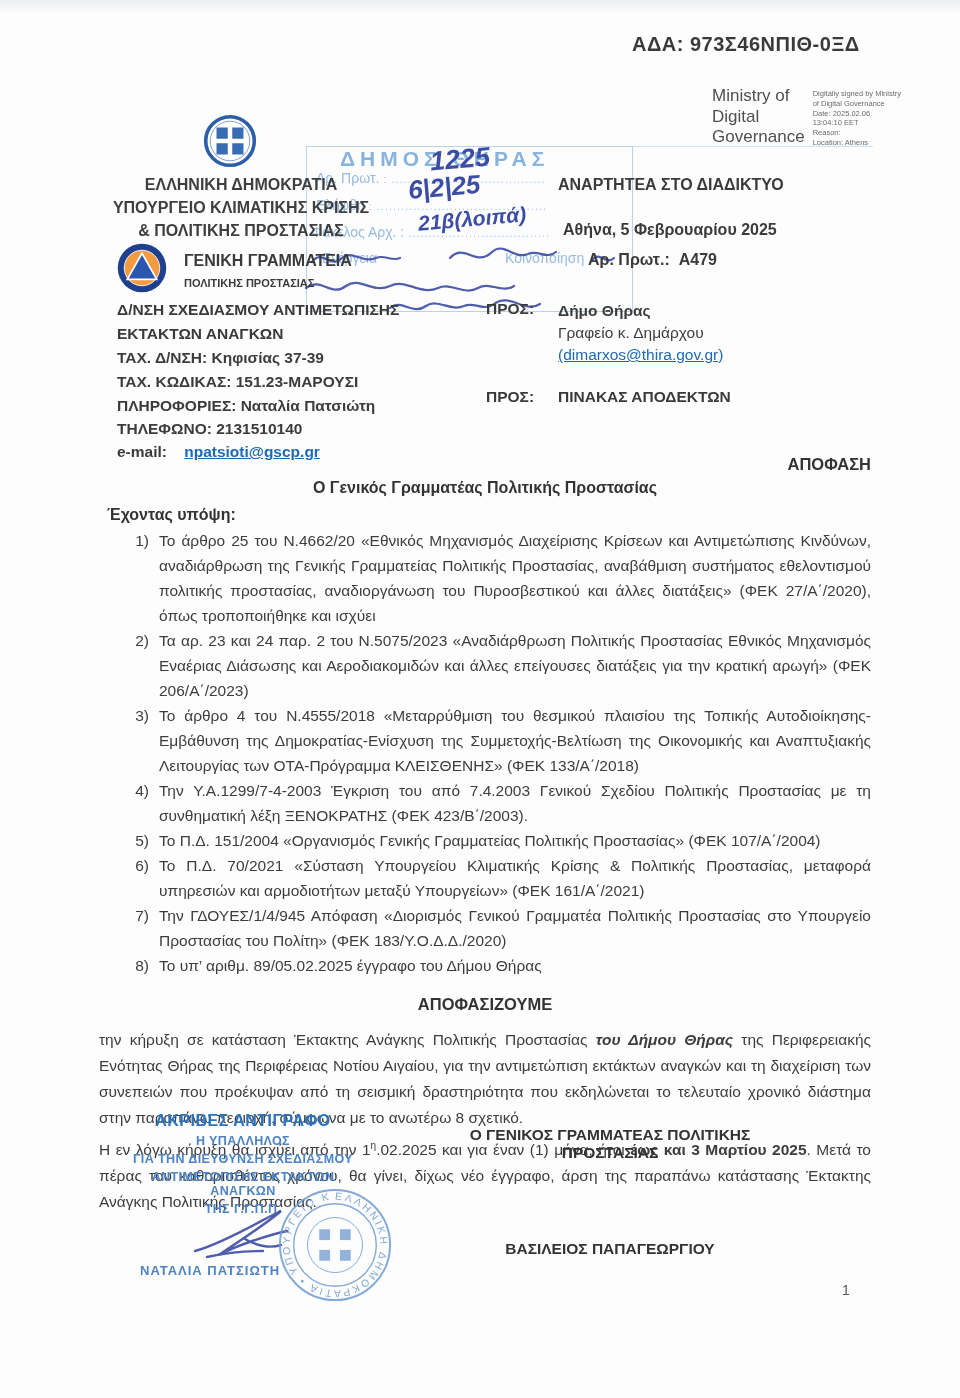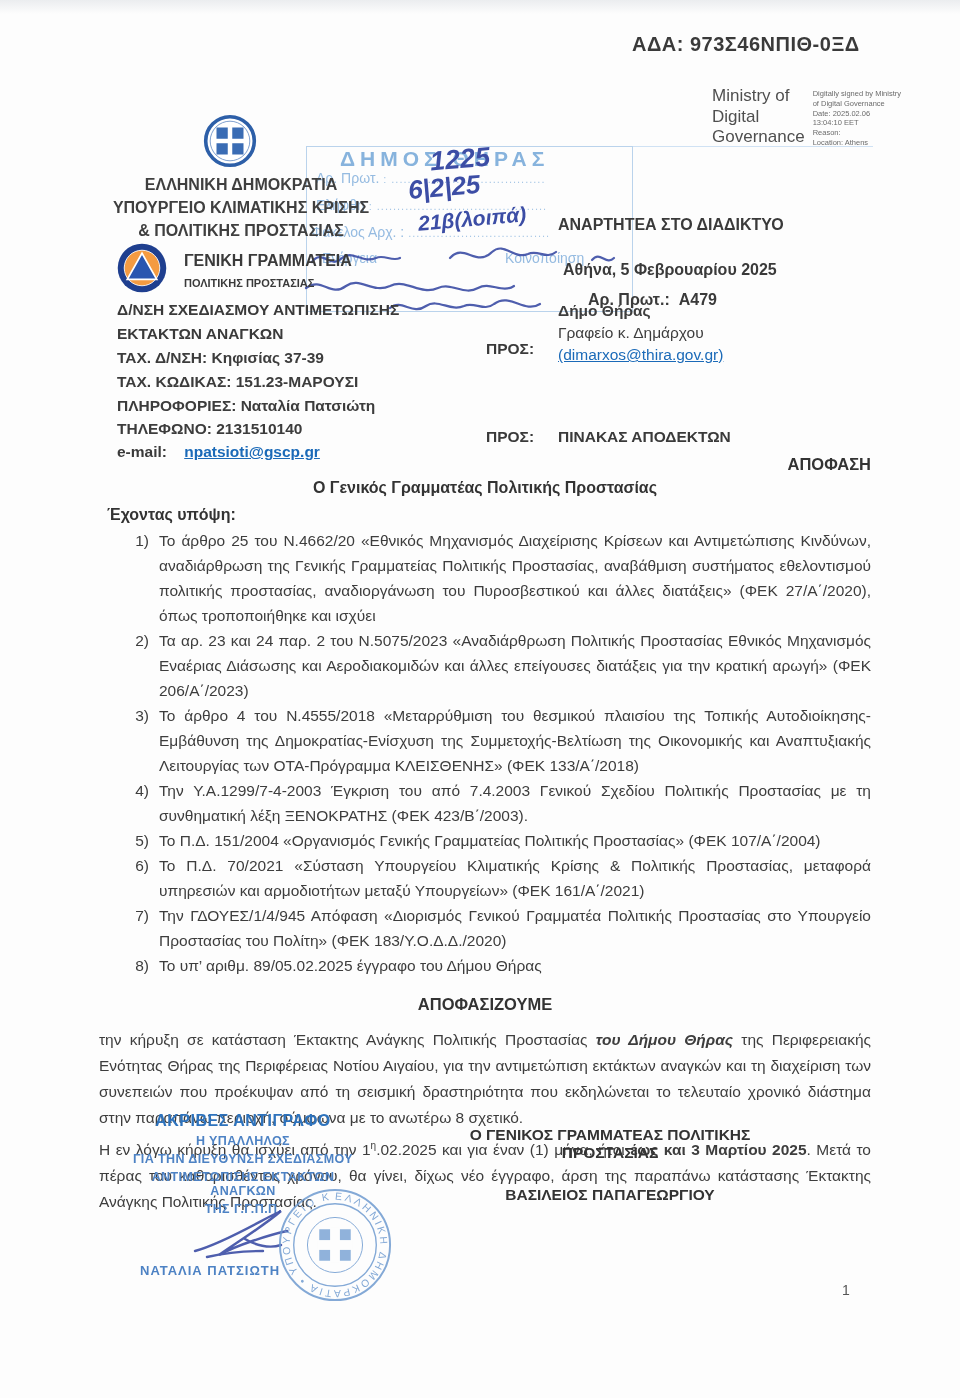--- a/index.html
+++ b/index.html
@@ -34,21 +34,21 @@
   .scribble { position:absolute; }
   
   .hl { position:absolute; color:#3a3a3a; }
   .hl-center { left:96px; width:290px; text-align:center; font-weight:bold; font-size:16px; color:#3f3f3f;}
   .emblem { position:absolute; left:203px; top:114px; }
   .cp-logo { position:absolute; left:116px; top:242px; }
   .hl-left { left:117px; font-weight:bold; font-size:15.5px;}
   .hl-addr { left:117px; font-weight:600; font-size:15.5px; color:#3c3c3c;}
   .email-link { color:#1b6ab8; text-decoration:underline; font-weight:600; font-size:15.5px;}
   
-  .hr-abs { position:absolute; color:#3a3a3a;margin-top:40px; }
+  .hr-abs { position:absolute; color:#3a3a3a; }
   .bold { font-weight:bold; }
   .to-block { position:absolute; left:558px; font-size:15.5px; line-height:22px;}
   .link { color:#1b6ab8; text-decoration:underline; }
   
   .body { position:absolute; left:99px; top:455px; width:772px; font-size:15.5px; color:#3d3d3d;}
   .c-title { text-align:right; font-weight:bold; font-size:16.5px; color:#333;}
   .c-sub { text-align:center; font-weight:bold; font-size:16px; color:#333; margin-top:5px;}
   .having { font-weight:bold; font-size:16px; color:#333; margin-top:9px; margin-left:8px;}
   .list { margin-top:4px; }
   .item { display:flex; line-height:25px; }
@@ -60,21 +60,21 @@
   .para .b { font-weight:bold; }
   sup { font-size:10px; }
   
   .f-left { position:absolute; left:118px; top:1112px; width:250px; text-align:center;}
   .f-copy { color:#2e73bd; font-weight:bold; font-size:16px; letter-spacing:.5px;}
   .f-line { color:#4d82c4; font-size:12.5px; font-weight:600; margin-top:4px; letter-spacing:.4px;}
   .f-name { position:absolute; left:140px; top:1263px; color:#4d82c4; font-size:13px; font-weight:bold; letter-spacing:1px;}
   .sig { position:absolute; left:185px; top:1205px; }
   .seal { position:absolute; left:276px; top:1186px; opacity:.85;}
   .f-right-title { position:absolute; left:420px; top:1126px; width:380px; text-align:center; font-weight:bold; font-size:15.5px; color:#333;}
-  .f-right-name { position:absolute; left:460px; top:1186px; width:300px; text-align:center; font-weight:bold; font-size:15.5px; color:#333;}
+  .f-right-name { position:absolute; left:460px; top:1240px; width:300px; text-align:center; font-weight:bold; font-size:15.5px; color:#333;}
   .pageno { position:absolute; left:842px; top:1282px; font-size:14px; color:#555;}
 </style>
 </head>
 <body>
 
 <div class="page">
 
   <div class="ada">ΑΔΑ: 973Σ46ΝΠΙΘ-0ΞΔ</div>
 
   <div class="digsig">

